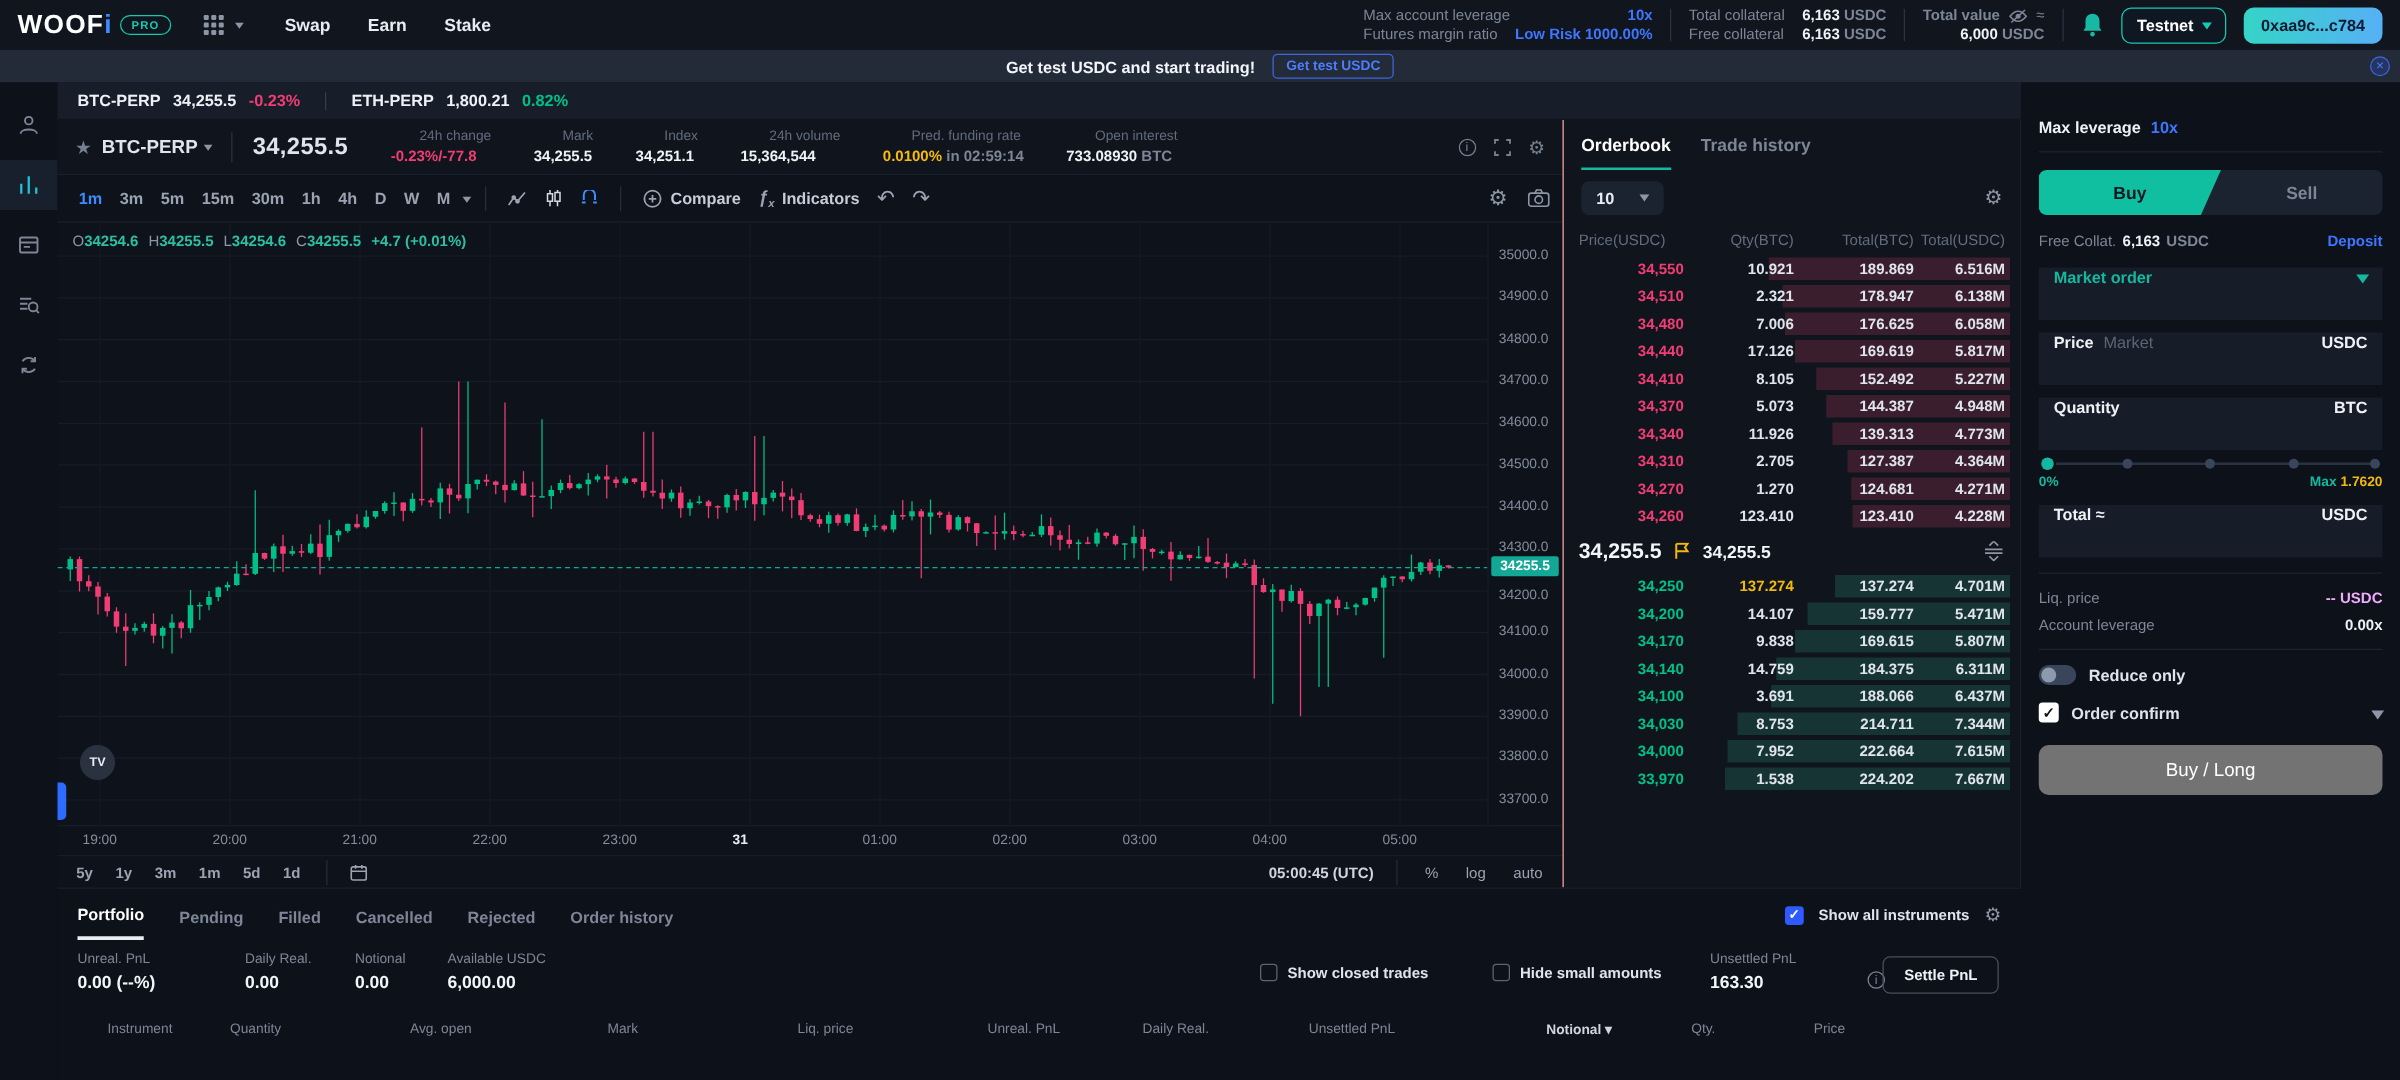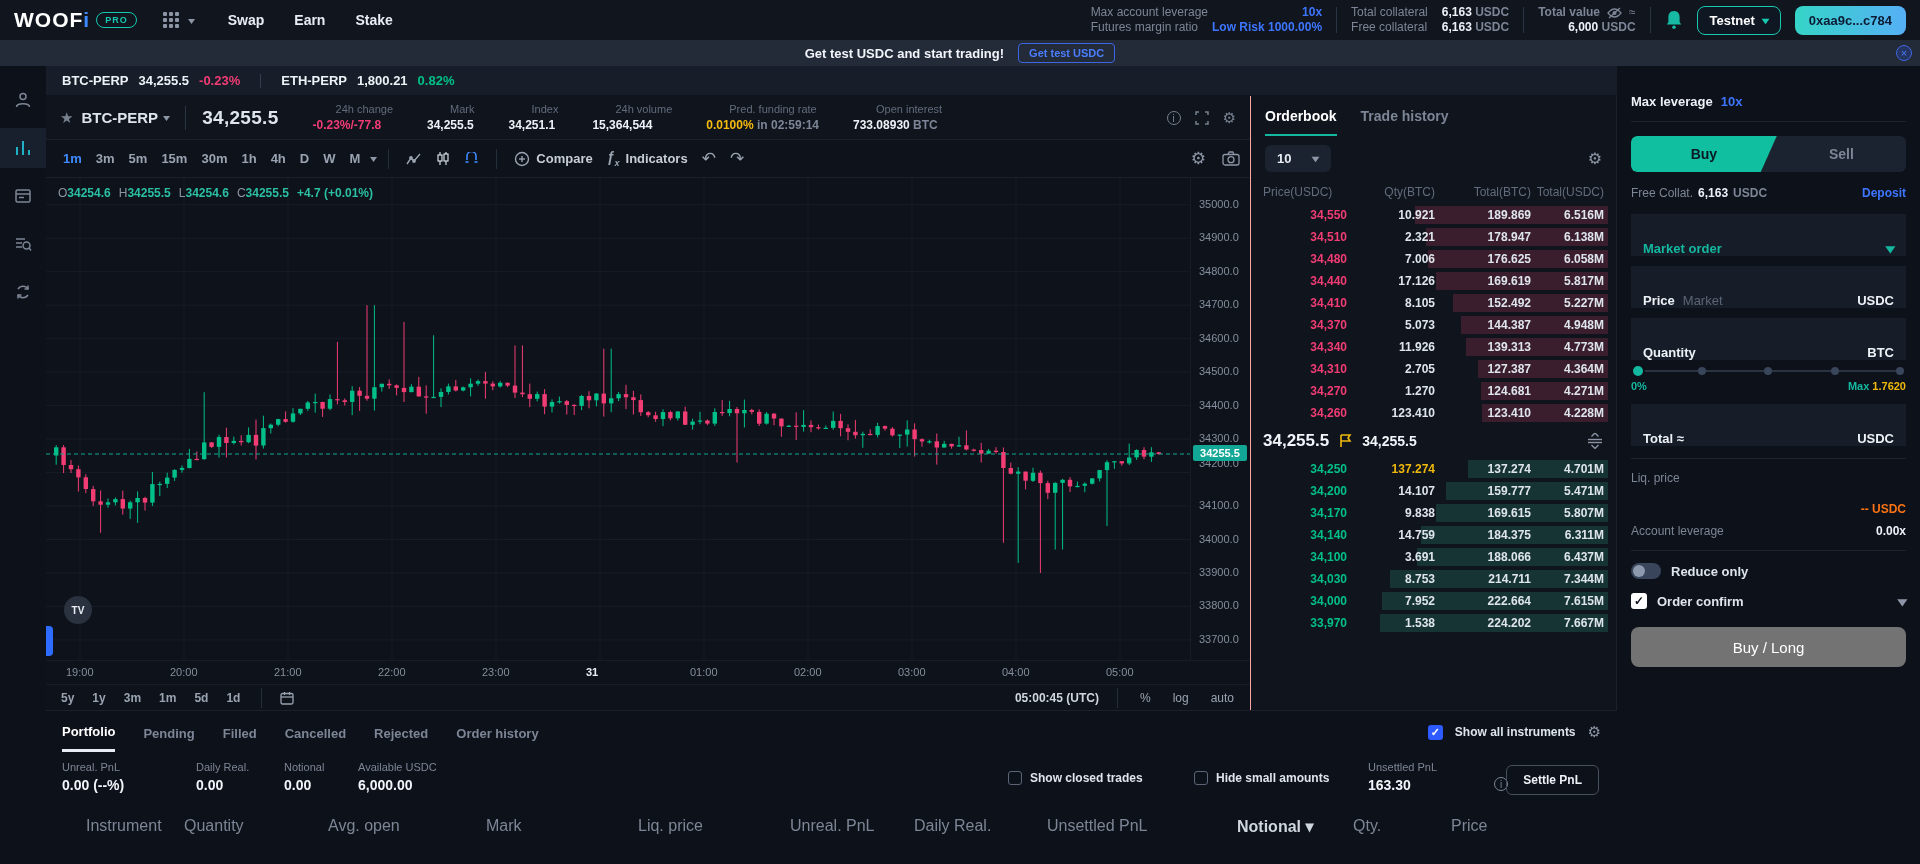--- a/index.html
+++ b/index.html
@@ -137,21 +137,21 @@
           padding:14px 14px 0 14px; }
   .lev-row { display:flex; gap:8px; font-size:13px; font-weight:bold; padding:14px 0 12px 0;
              border-bottom:1px solid #1c2430; }
   .bs-toggle { position:relative; height:36px; background:#1b2330; border-radius:6px; margin-top:14px; overflow:hidden; }
   .bs-buy { position:absolute; left:0; top:0; width:53%; height:36px; background:#10bf9f; color:#0b1723;
             font-size:14px; font-weight:bold; display:flex; align-items:center; justify-content:center;
             clip-path:polygon(0 0,100% 0,calc(100% - 16px) 100%,0 100%); border-radius:6px 0 0 6px; cursor:pointer; }
   .bs-sell { position:absolute; right:0; top:0; width:47%; height:36px; color:#7d8696; font-size:14px;
              font-weight:bold; display:flex; align-items:center; justify-content:center; cursor:pointer; }
   .collat-row { display:flex; align-items:center; gap:5px; font-size:12px; margin:14px 0; }
-  .fbox { background:#161d28; border-radius:0; height:42px; display:flex; align-items:flex-end;
+  .fbox { background:#161d28; border-radius:0; height:42px; display:flex; align-items:flex-start;
           padding:0 12px; gap:8px; margin-bottom:10px; }
   .fbox .flabel { font-size:13px; font-weight:bold; color:#eef2f7; }
   .fbox .fph { font-size:13px; color:#5b6575; }
   .fbox .funit { margin-left:auto; font-size:13px; font-weight:bold; color:#eef2f7; }
   .fbox.select .flabel { color:#14b8a0; }
   .slider { position:relative; height:14px; margin:4px 2px 2px 2px; }
   .slider .track { position:absolute; top:6px; left:0; right:0; height:2px; background:#2a3342; }
   .slider .dot { position:absolute; top:3px; width:8px; height:8px; border-radius:50%; background:#39455a; }
   .slider .dot.on { background:#14b8a0; width:10px; height:10px; top:2px; box-shadow:0 0 0 2px #0d1119; }
   .slider-labels { display:flex; justify-content:space-between; font-size:11px; font-weight:bold; margin:2px 0 12px 0; }
@@ -174,21 +174,21 @@
   .bt-tabs-right { margin-left:auto; display:flex; align-items:center; gap:12px; }
   .check-blue { width:15px; height:15px; border-radius:3px; background:#2e5bff; color:#fff; font-size:11px;
                 font-weight:bold; text-align:center; line-height:15px; cursor:pointer; }
   .check-empty { width:14px; height:14px; border-radius:3px; border:1.5px solid #5b6575; cursor:pointer; }
   .bt-summary { position:relative; height:56px; }
   .sum-group { position:absolute; top:8px; }
   .sum-group .lbl { font-size:11px; color:#7d8696; margin-bottom:4px; }
   .sum-group .val { font-size:14px; font-weight:bold; color:#f2f5f9; }
   .settle-btn { border:1px solid #46505e; background:transparent; color:#eef2f7; font-size:12px;
                 font-weight:bold; font-family:inherit; border-radius:6px; padding:7px 16px; cursor:pointer; }
-  .bt-headers { position:relative; height:30px; font-size:16px; color:#7d8696; }
+  .bt-headers { position:relative; height:30px; font-size:11px; color:#7d8696; }
   .bt-headers .h { position:absolute; top:8px; }
   .bt-headers .h.bright { color:#cfd6df; font-weight:bold; }
   .info-ic { width:14px; height:14px; border-radius:50%; border:1px solid #7d8696; color:#7d8696;
              font-size:10px; line-height:13px; text-align:center; display:inline-block; }
 </style>
 </head>
 <body>
 
 <div id="app">
 
@@ -774,21 +774,21 @@
         </div>
       <div class="yaxis" id="y-axis">
           <div class="ylab" style="top: 19.7778px;">35000.0</div>
           <div class="ylab" style="top: 53.25px;">34900.0</div>
           <div class="ylab" style="top: 86.7222px;">34800.0</div>
           <div class="ylab" style="top: 120.194px;">34700.0</div>
           <div class="ylab" style="top: 153.667px;">34600.0</div>
           <div class="ylab" style="top: 187.139px;">34500.0</div>
           <div class="ylab" style="top: 220.611px;">34400.0</div>
           <div class="ylab" style="top: 254.083px;">34300.0</div>
-          <div class="ylab" style="top: 279px;">34200.0</div>
+          <div class="ylab" style="top: 292px;">34200.0</div>
           <div class="ylab" style="top: 321.028px;">34100.0</div>
           <div class="ylab" style="top: 354.5px;">34000.0</div>
           <div class="ylab" style="top: 387.972px;">33900.0</div>
           <div class="ylab" style="top: 421.444px;">33800.0</div>
           <div class="ylab" style="top: 454.917px;">33700.0</div>
           <div class="price-tag" style="top: 266.978px;">34255.5</div>
         </div>
       <div class="tvlogo">TV</div>
       <div class="panel-handle"></div>
     </div>
@@ -1036,21 +1036,21 @@
       <span class="teal">0%</span>
       <span><span class="teal">Max</span> <span class="gold">1.7620</span></span>
     </div>
     <div class="fbox">
       <span class="flabel">Total ≈</span>
       <span class="funit">USDC</span>
     </div>
     <div class="hsep"></div>
     <div class="kv">
         <span class="gray">Liq. price</span>
-        <span class="bold" style="color:#f97316;margin-top:31px;"><span>--</span> <span>USDC</span></span>
+        <span class="bold" style="color:#f0abfc;"><span>--</span> <span>USDC</span></span>
       </div>
     <div class="kv">
         <span class="gray">Account leverage</span>
         <span class="bold white">0.00x</span>
       </div>
     <div class="hsep"></div>
     <div class="opt-row">
       <div class="toggle">
           <div class="knob"></div>
         </div>

